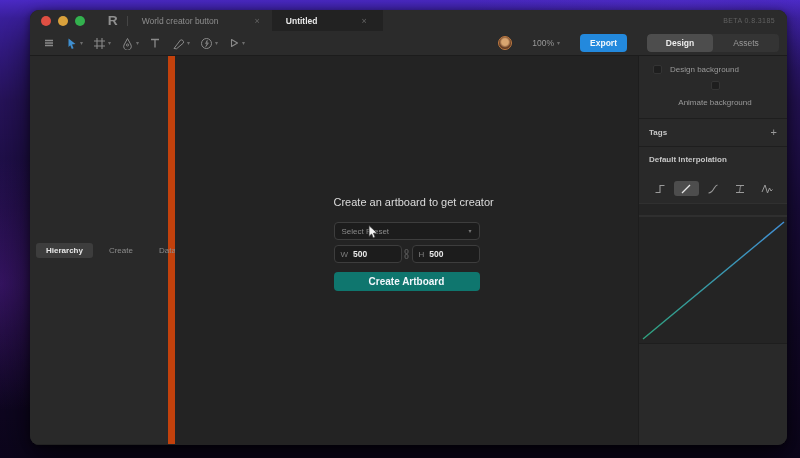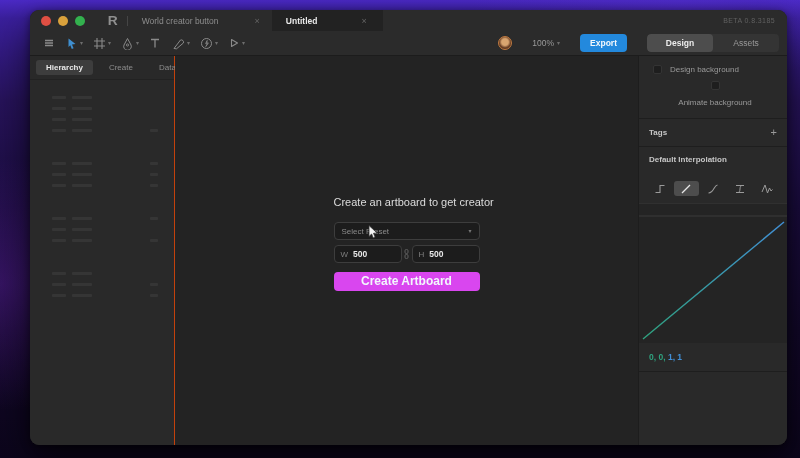--- a/index.html
+++ b/index.html
@@ -41,21 +41,21 @@
   .caret { font-size:6px; color:#6d6d6d; line-height:1; }
   .toolbar-right { margin-left:auto; display:flex; align-items:center; gap:20px; padding-right:8px; }
   .avatar { width:14px; height:14px; border-radius:50%; border:1.5px solid #bf7a40; background:radial-gradient(circle at 50% 42%, #d9a570 0 36%, #6b4026 62%, #3c2415 100%); }
   .zoom-ctl { display:flex; align-items:center; gap:3px; color:#9a9a9a; font-size:8.5px; }
   .btn-export { background:#2389dd; color:#f2f7fc; border:none; font-size:8.5px; font-weight:bold; padding:4px 10px; border-radius:4px; font-family:inherit; }
   .segmented { display:flex; background:#343434; border-radius:4px; overflow:hidden; }
   .segment { font-size:8.5px; color:#9a9a9a; padding:4px 0; width:66px; text-align:center; }
   .segment.active { background:#4d4d4d; color:#ededed; font-weight:bold; border-radius:4px; width:66px; }
   
   .main { flex:1; display:flex; min-height:0; }
-  .sidebar { width:145px; background:#292929; border-right:1px solid #c2410c; display:flex; flex-direction:column; }
+  .sidebar { width:145px; background:#292929; border-right:7px solid #c2410c; display:flex; }
   .sidebar-tabs { display:flex; align-items:center; gap:6px; padding:4px 6px; border-bottom:1px solid #222; }
   .stab { font-size:8px; color:#8d8d8d; padding:3px 10px; border-radius:3px; }
   .stab.active { background:#3d3d3d; color:#e8e8e8; font-weight:bold; }
   .ghosts { padding:12px 0 0 22px; }
   .ghost-row { display:flex; align-items:center; height:11px; opacity:0.07; }
   .ghost-row.gap { margin-top:22px; }
   .gd { background:#cfcfcf; height:3px; border-radius:1px; }
   .gd1 { width:14px; margin-right:6px; }
   .gd2 { width:20px; }
   .gdr { width:8px; margin-left:58px; }
@@ -64,21 +64,21 @@
   .create-panel { position:absolute; left:50%; top:140px; transform:translateX(-50%); width:146px; }
   .create-title { color:#dcdcdc; font-size:11px; text-align:center; white-space:nowrap; margin-bottom:14px; }
   .preset-select { height:18px; background:#1c1c1c; border:1px solid #3d3d3d; border-radius:4px; display:flex; align-items:center; padding:0 7px; margin-bottom:5px; }
   .preset-select .sel-label { color:#8b8b8b; font-size:8px; flex:1; }
   .preset-select .caret { font-size:6px; color:#777; }
   .dim-row { display:flex; align-items:center; margin-bottom:8px; }
   .dim-field { height:18px; background:#1c1c1c; border:1px solid #3d3d3d; border-radius:4px; display:flex; align-items:center; padding:0 6px; flex:1; }
   .dim-label { color:#7f7f7f; font-size:8px; margin-right:5px; }
   .dim-input { background:transparent; border:none; outline:none; color:#e8e8e8; font-size:8.5px; font-weight:bold; width:100%; font-family:inherit; padding:0; }
   .link-gap { width:10px; display:flex; justify-content:center; }
-  .btn-create { width:100%; height:19px; background:#d946ef; border:none; border-radius:4px; color:#f2f7fc; font-size:12px; font-weight:bold; font-family:inherit; }
+  .btn-create { width:100%; height:19px; background:#0f766e; border:none; border-radius:4px; color:#f2f7fc; font-size:10px; font-weight:bold; font-family:inherit; }
   .cursor { position:absolute; left:34px; top:29px; z-index:5; }
   
   .rightpanel { width:149px; background:#292929; border-left:1px solid #1d1d1d; display:flex; flex-direction:column; }
   .bg-options { padding:9px 10px 10px 14px; }
   .bg-row { display:flex; align-items:center; gap:8px; margin-bottom:7px; }
   .bg-row:last-child { margin-bottom:1px;flex-direction:column; }
   .swatch { width:9px; height:9px; border-radius:2px; background:#1e1e1e; border:1px solid #343434; }
   .bg-label { color:#9a9a9a; font-size:8px; }
   .pdivider { height:1px; background:#1e1e1e; }
   .tags-row { display:flex; align-items:center; padding:8px 10px; }
@@ -357,21 +357,18 @@
             <defs>
               <linearGradient id="curvegrad" x1="0" y1="1" x2="1" y2="0">
                 <stop offset="0" stop-color="#2fa27e"></stop>
                 <stop offset="1" stop-color="#418fd6"></stop>
               </linearGradient>
             </defs>
             <line x1="0" y1="12" x2="148" y2="12" stroke="#3a3a3a" stroke-width="1"></line>
             <line x1="4" y1="135" x2="145" y2="18" stroke="url(#curvegrad)" stroke-width="1.4"></line>
           </svg>
         </div>
-        <div class="interp-value">
-          <span class="val-start">0, 0, </span><span class="val-end">1, 1</span>
-        </div>
         <div class="pdivider"></div>
       </div>
     </div>
 
   </div>
 </div>
 
 </body></html>

